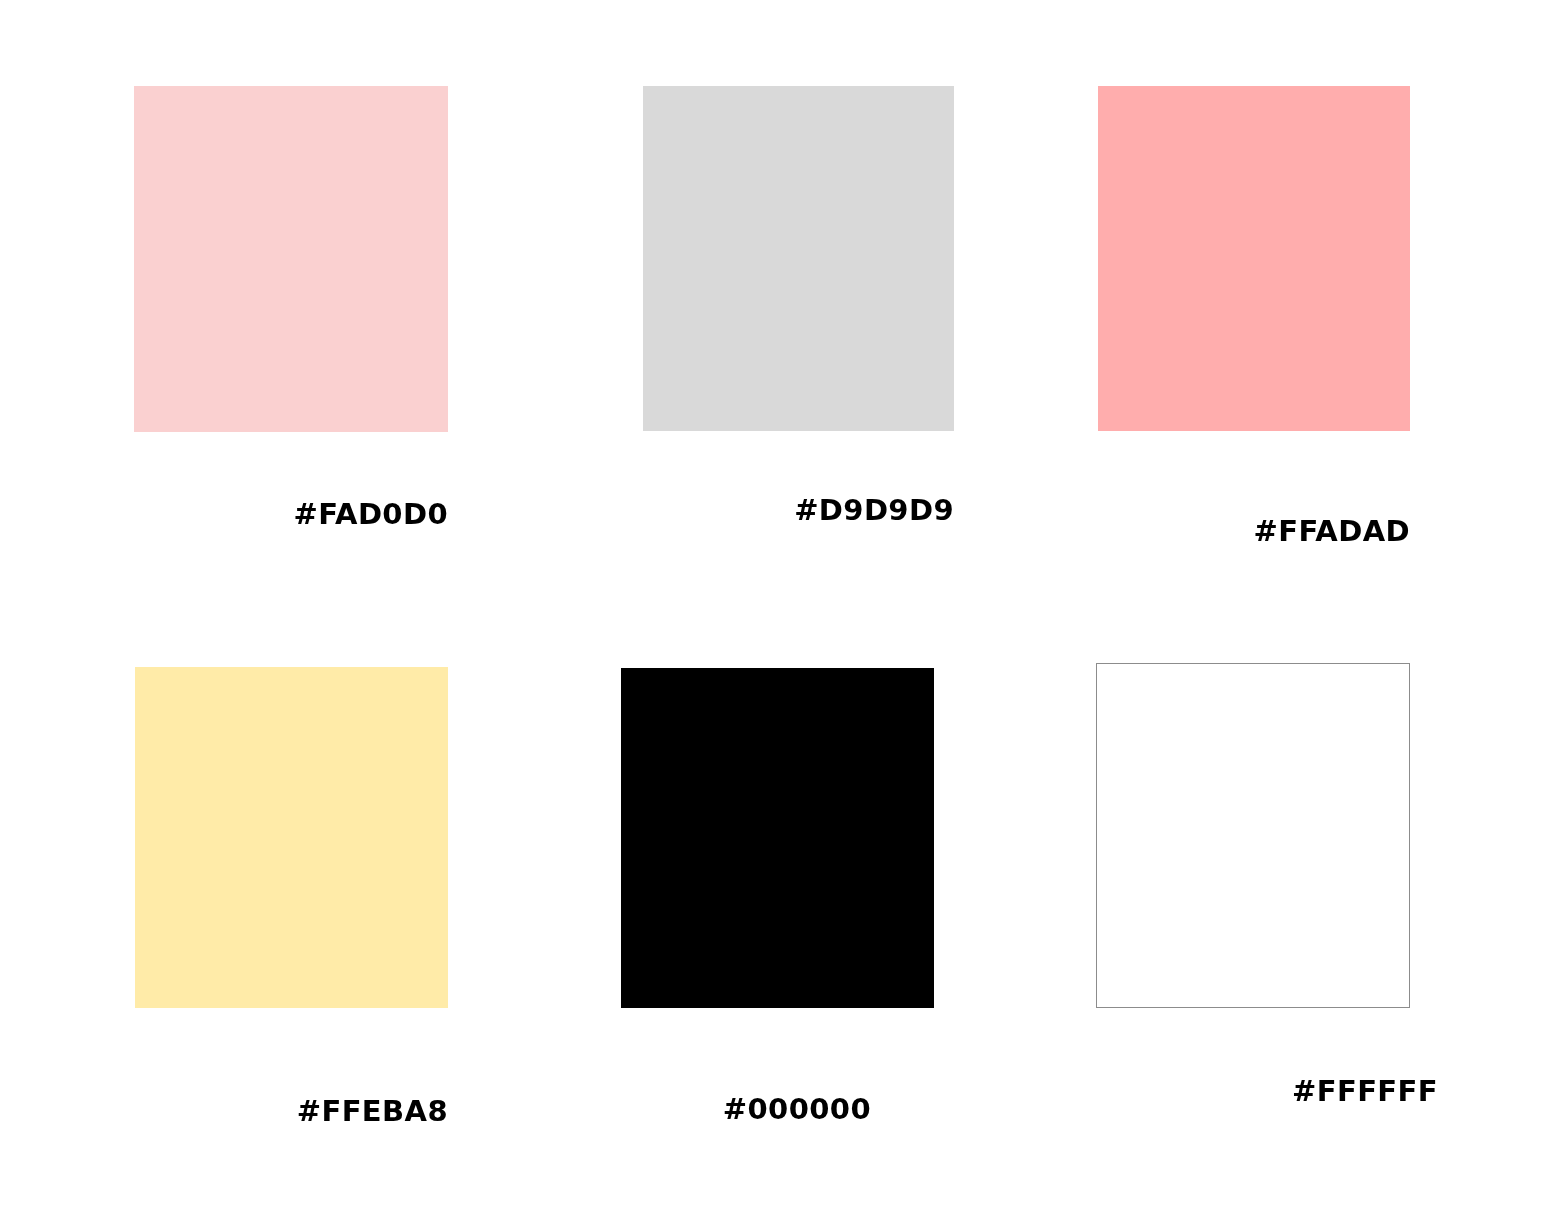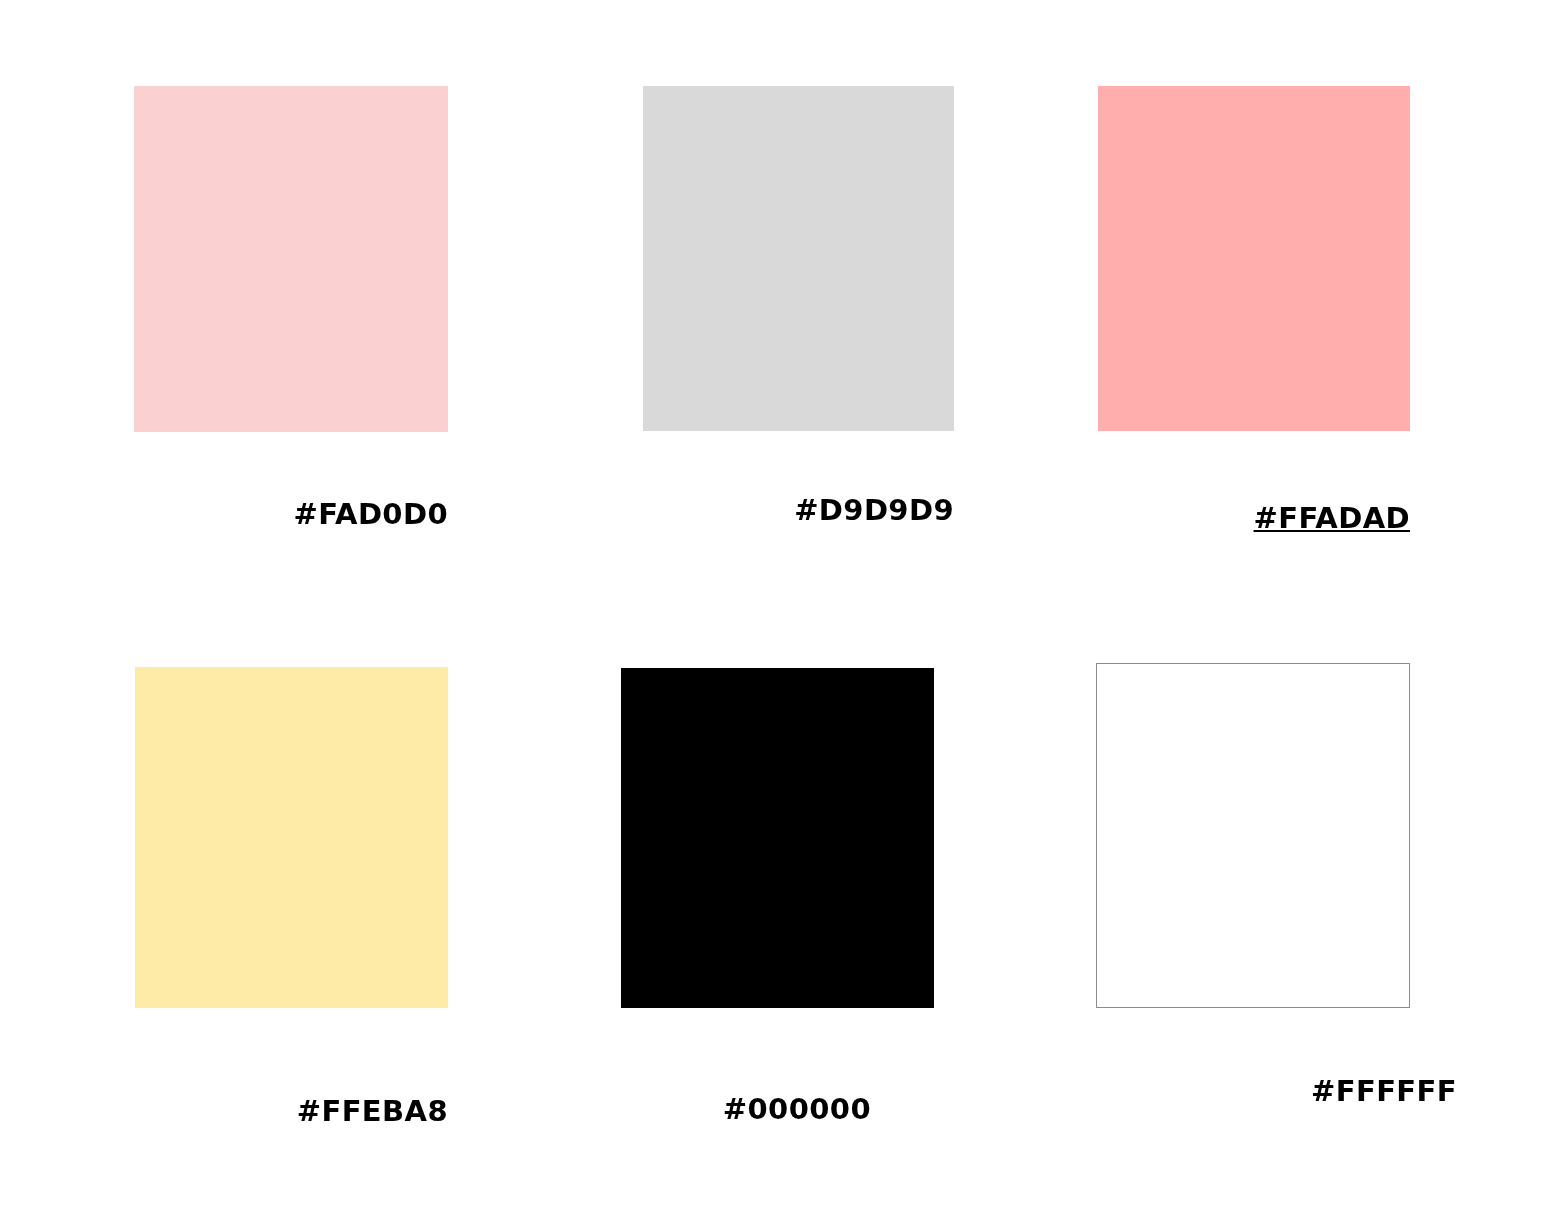--- a/index.html
+++ b/index.html
@@ -54,32 +54,32 @@
   #cell-0 { left: 134px; top: 86px;  width: 314px; height: 470px; }
   #cell-0 .swatch-chip  { width: 314px; height: 346px; }
   #cell-0 .swatch-label { top: 414px; }
 
   #cell-1 { left: 643px; top: 86px;  width: 311px; height: 470px; }
   #cell-1 .swatch-chip  { width: 311px; height: 345px; }
   #cell-1 .swatch-label { top: 410px; }
 
   #cell-2 { left: 1098px; top: 86px; width: 312px; height: 470px; }
   #cell-2 .swatch-chip  { width: 312px; height: 345px; }
-  #cell-2 .swatch-label { top: 418px; text-decoration: underline; }
+  #cell-2 .swatch-label { top: 431px; }
 
   
   #cell-3 { left: 135px; top: 667px;  width: 313px; height: 480px; }
   #cell-3 .swatch-chip  { width: 313px; height: 341px; }
   #cell-3 .swatch-label { top: 430px; }
 
   #cell-4 { left: 621px; top: 668px;  width: 250px; height: 480px; }
   #cell-4 .swatch-chip  { width: 313px; height: 340px; }
   #cell-4 .swatch-label { top: 427px; }
 
-  #cell-5 { left: 1096px; top: 663px; width: 342px; height: 480px; padding-left: 19px; }
+  #cell-5 { left: 1096px; top: 663px; width: 342px; height: 480px; }
   #cell-5 .swatch-chip  { width: 314px; height: 345px; }
   #cell-5 .swatch-label { top: 414px; text-indent: -18px; }
 </style>
 </head>
 <body style="background: rgb(255, 255, 255);">
 
 <div id="palette-board">
 
   <div class="swatch-cell" id="cell-0">
     <div class="swatch-chip" style="background: rgb(250, 208, 208);"></div>

